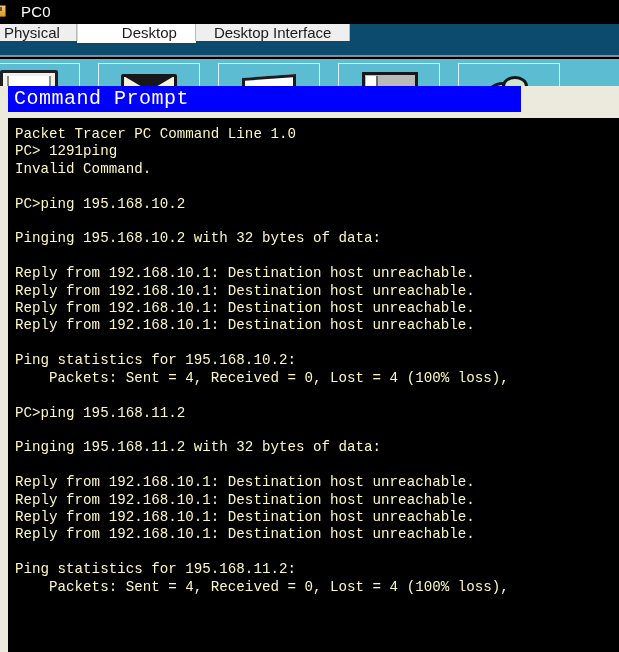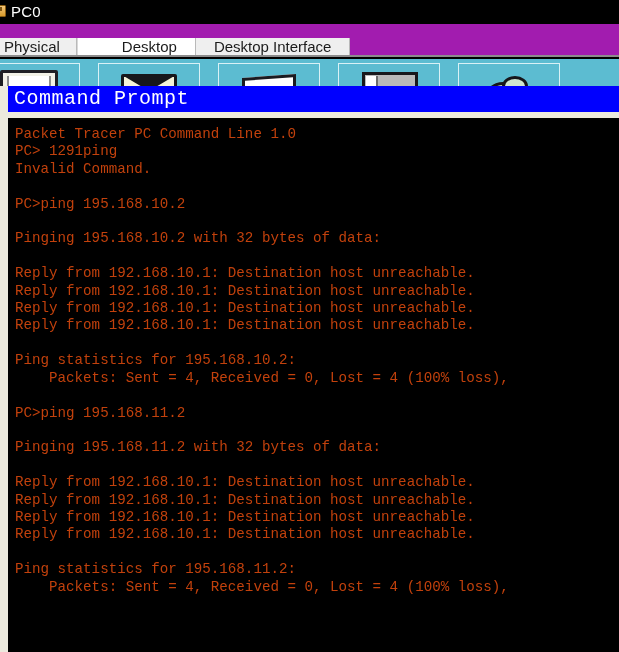--- a/index.html
+++ b/index.html
@@ -25,20 +25,21 @@
   
   .titlebar {
     position: absolute;
     left: 0; top: 0;
     width: 526px;
     height: 24px;
     background: #000000;
     display: flex;
     align-items: center;
     overflow: hidden;
+    gap: 10px;
   }
   .titlebar-icon {
     width: 14px;
     height: 14px;
     margin-left: -7px;
     margin-right: 4px;
     flex: 0 0 auto;
     position: relative;
   }
   .titlebar-icon .glyph {
@@ -65,25 +66,25 @@
     line-height: 24px;
     white-space: nowrap;
   }
 
   
   .tabbar {
     position: absolute;
     left: 0; top: 24px;
     width: 619px;
     height: 33px;
-    background: #a21caf;
+    background: #0c4a6e;
     border-bottom: 2px solid #8c8c8c;
     box-sizing: border-box;
     display: flex;
-    align-items: flex-end;
+    align-items: flex-start;
     overflow: hidden;
   }
   .tab {
     position: relative;
     display: flex;
     align-items: center;
     justify-content: center;
     padding: 0 18px;
     font-size: 15px;
     color: #1b1b1b;
@@ -240,21 +241,21 @@
     position: absolute;
     left: 0; top: 86px;
     width: 619px;
     height: 566px;
     background: #ece9dd;
     overflow: hidden;
   }
   .cmd-titlebar {
     position: absolute;
     left: 8px; top: 0;
-    width: 611px;
+    width: 513px;
     height: 26px;
     background: #0000ff;
     display: flex;
     align-items: center;
     overflow: hidden;
   }
   .cmd-title-text {
     color: #ffffff;
     font-family: "Liberation Mono", "DejaVu Sans Mono", monospace;
     font-size: 20px;
@@ -268,21 +269,21 @@
     left: 8px;
     top: 32px;
     width: 611px;
     height: 534px;
     background: #000000;
     overflow: hidden;
   }
   .cmd-pre {
     margin: 0;
     padding: 8px 0 0 7px;
-    color: #c2410c;
+    color: #fef9c3;
     font-family: "Liberation Mono", "DejaVu Sans Mono", monospace;
     font-size: 14.2px;
     line-height: 17.4px;
     white-space: pre;
     letter-spacing: 0px;
   }
 </style>
 </head>
 <body>
 

